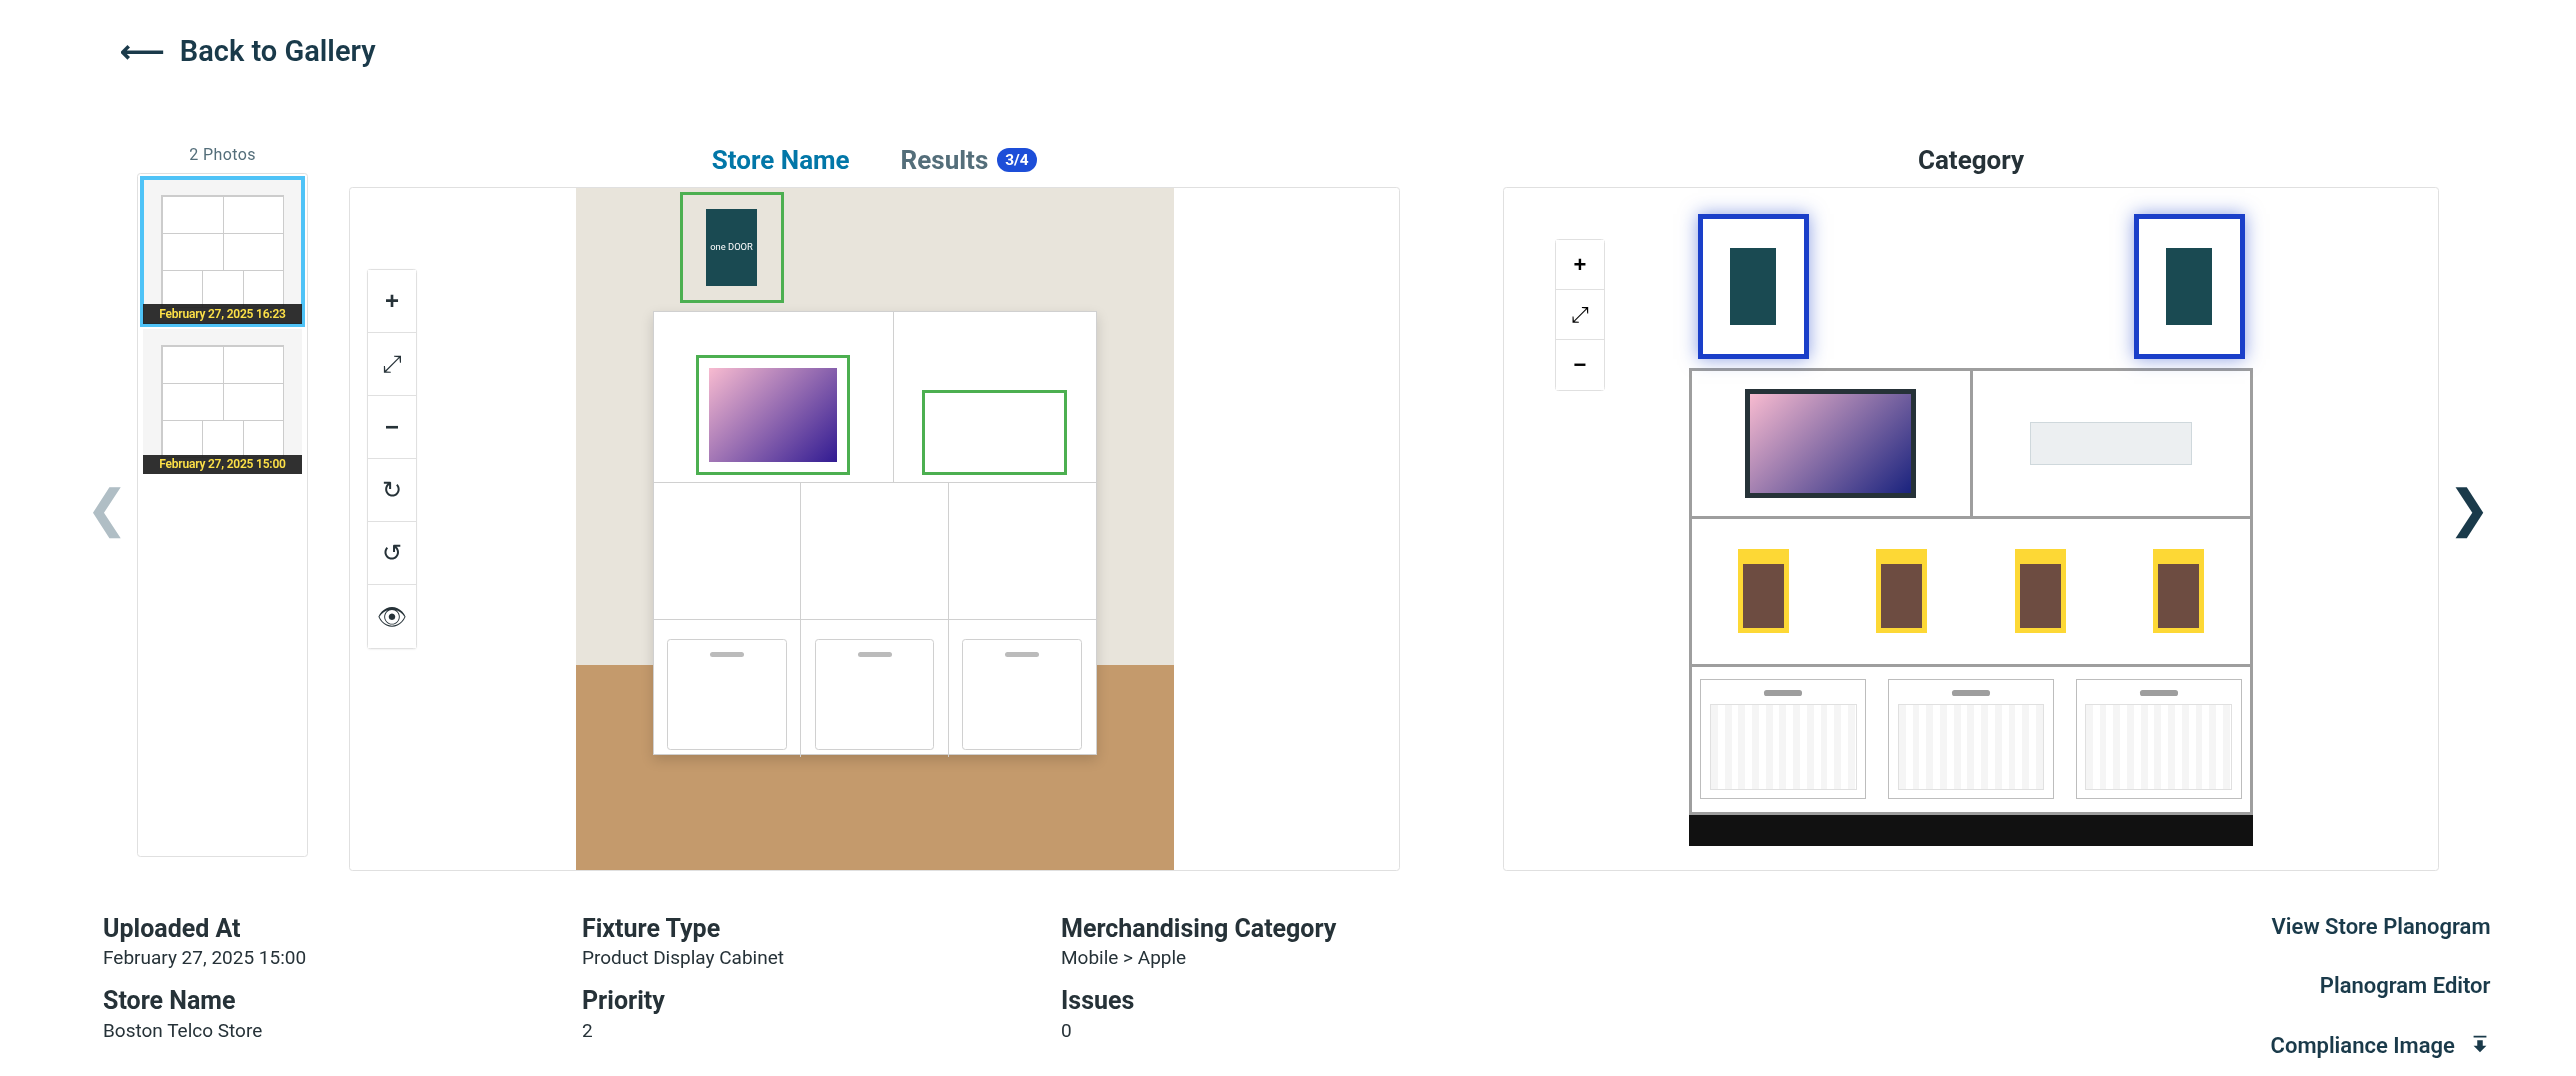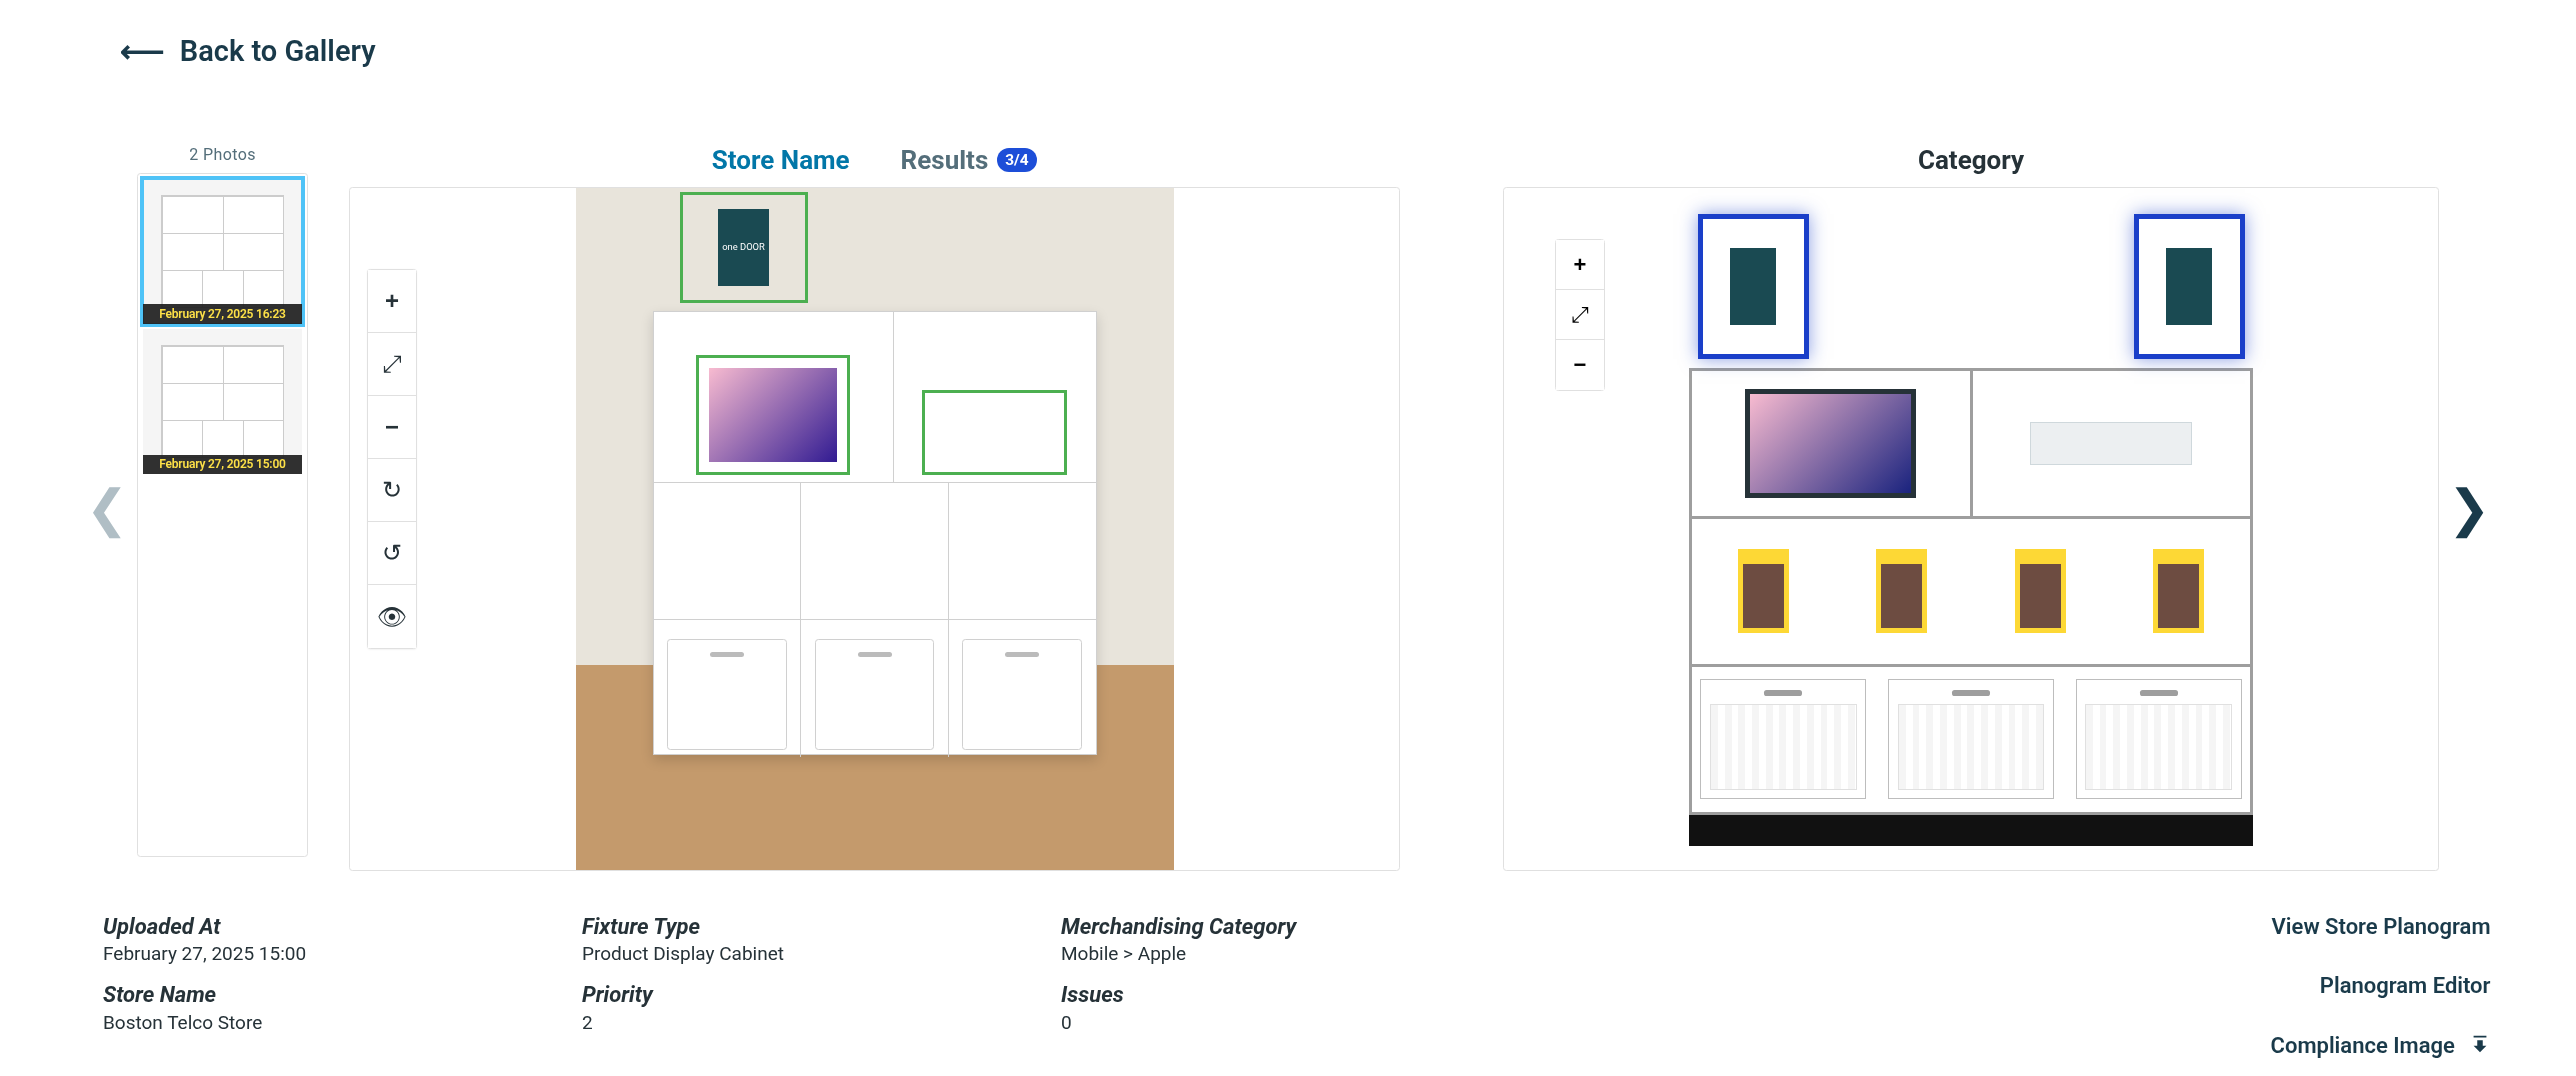--- a/index.html
+++ b/index.html
@@ -151,21 +151,21 @@
     position:absolute; left:50%; top:18%; transform:translateX(-50%);
     width: 444px; height: 444px; background:#fff; border:1.7px solid #d0d0d0;
     display:grid; grid-template-rows: 171px 137px 137px;
     box-shadow: 0 5.1px 12px rgba(0,0,0,0.15);
   }
   .shelf-row { display:flex; border-bottom:1.7px solid #d0d0d0; }
   .shelf-row:last-child{border-bottom:none;}
   .shelf-cell { flex:1; border-right:1.7px solid #d0d0d0; position:relative; display:flex; align-items:flex-end; justify-content:center; padding:6.8px;}
   .shelf-cell:last-child{border-right:none;}
   .prod-box{ border:3.4px solid #4caf50; background:rgba(255,255,255,0.6); }
-  .one-door-sign{position:absolute; top:-120px; left:26px; width:128px; height:111px; border:3.4px solid #4caf50; display:flex; align-items:center; justify-content:center;}
+  .one-door-sign{position:absolute; top:-120px; left:26px; width:104px; height:111px; border:3.4px solid #4caf50; display:flex; align-items:center; justify-content:center;}
   .one-door-sign .inner{width:51px;height:77px;background:#1a4a52;color:#fff;font-size:9.4px;display:flex;align-items:center;justify-content:center;text-align:center;line-height:1.1;}
   .laptop-box{width:154px;height:120px;position:relative;}
   .laptop-box::after{content:'';position:absolute;inset:10.3px;background:linear-gradient(135deg,#f8bbd0,#311b92);}
   .drawer{width:90%;height:90%;background:#fff;border:1.7px solid #d0d0d0;border-radius:3.4px;}
   .drawer::before{content:'';display:block;width:34px;height:5.1px;background:#bbb;border-radius:2.6px;margin:12px auto 0;}
   
   .plan-col { flex:1; }
   .plan-title { text-align:center; font-size:26px; font-weight:700; color:#263238; margin-bottom:12px;}
   .plan-viewer{
     border:0.9px solid #e0e0e0; border-radius:3.4px; height:684px; position:relative;
@@ -195,21 +195,21 @@
   
   .details{
     display:flex;
     margin-top:43px;
     gap:0;
     padding-left: 26px;
   }
   .details-cols{display:flex;gap:0;flex:1;}
   .detail-group{width:479px;}
   .detail-item{margin-bottom:17px;}
-  .detail-label{font-weight:700;font-size:22px;color:#263238;font-style:italic;}
+  .detail-label{font-weight:700;font-size:25px;color:#263238;}
   .detail-value{font-size:19px;color:#263238;margin-top:3.4px;}
   .actions{
     margin-left:auto;
     display:flex;
     flex-direction:column;
     align-items:flex-end;
     gap:34px;
     padding-right:8.5px;
   }
   .action-link{color:#1a3a4a;font-size:22px;font-weight:600;cursor:pointer;display:flex;align-items:center;gap:13.7px;}

